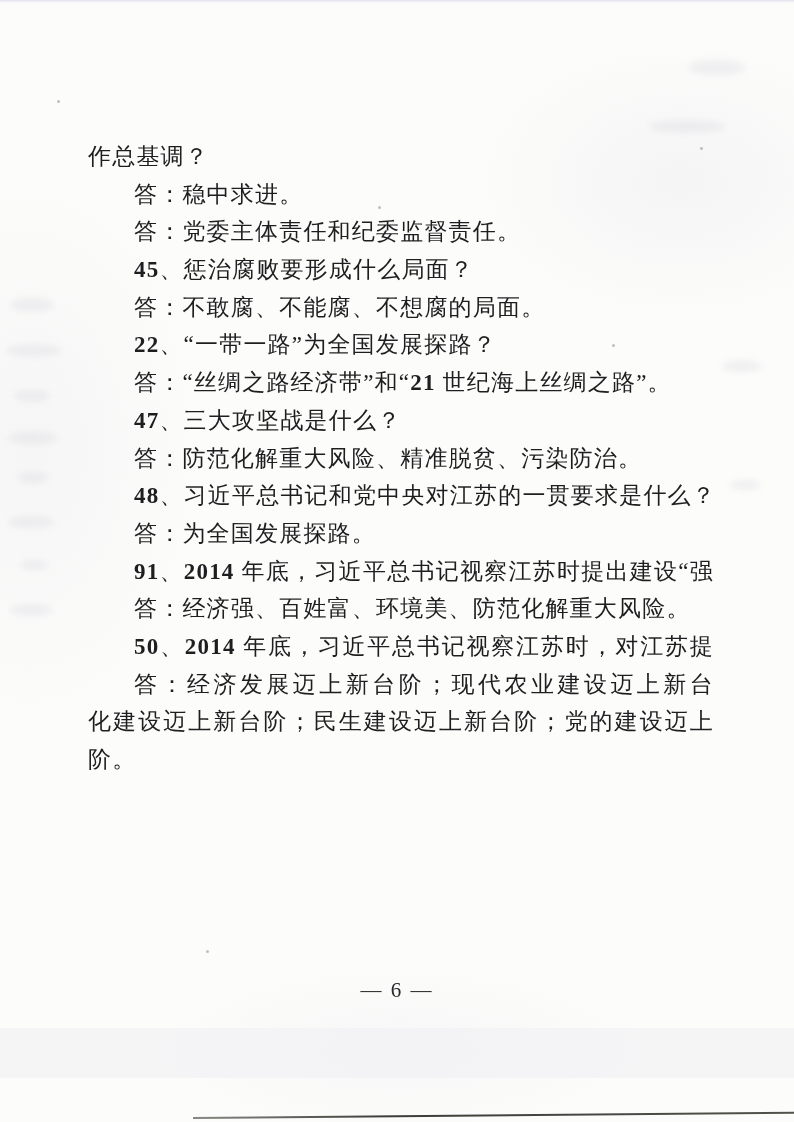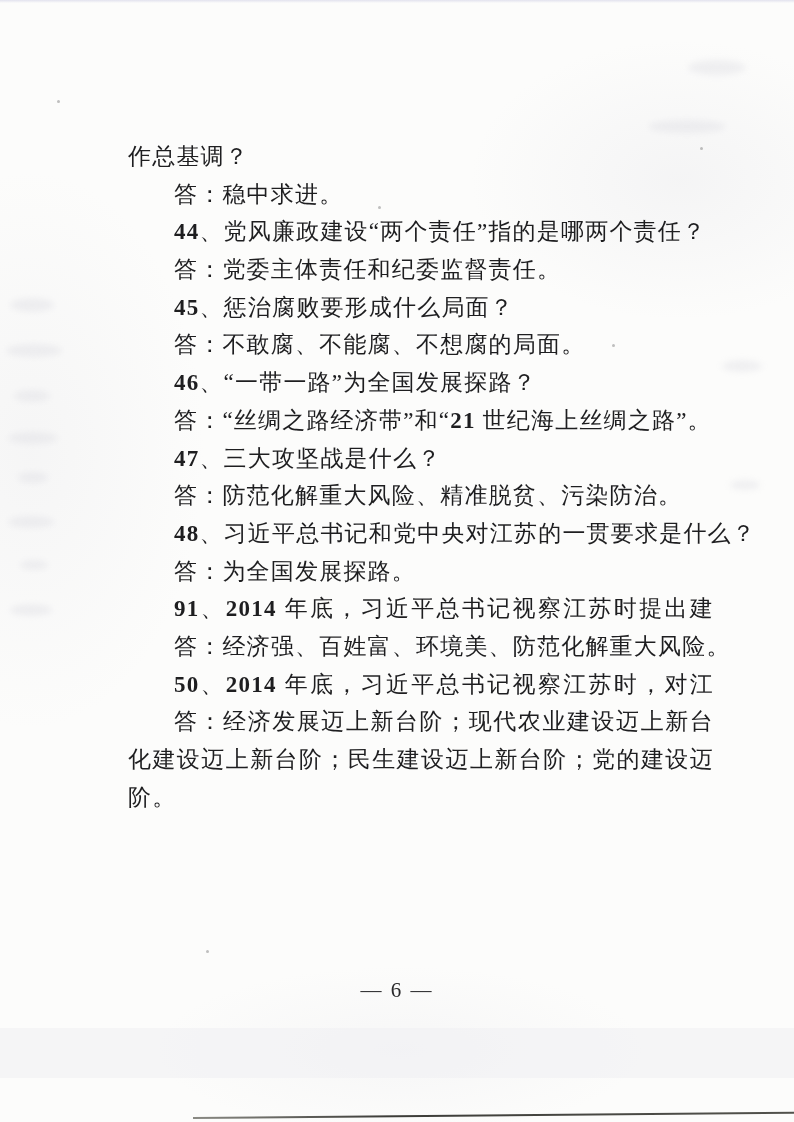--- a/index.html
+++ b/index.html
@@ -45,21 +45,20 @@
     border-radius: 50%; opacity: 0.55;
   }
   
   .content {
     position: absolute; left: 88px; top: 138px; width: 626px;
   }
   .line {
     height: 37.7px; line-height: 37.7px;
     font-size: 23px; letter-spacing: 1.2px;
     white-space: nowrap;
-    margin-left: 40px;
   }
   .line.indent { text-indent: 46px; }
   .line.fill {
     white-space: normal; overflow: hidden;
     text-align: justify; text-align-last: justify;
   }
   .num { font-weight: 700; }
   .page-number {
     position: absolute; top: 974px; left: 0; width: 794px; height: 32px;
     line-height: 32px; text-align: center;
@@ -92,29 +91,28 @@
   <div class="speck" style="left:700px; top:147px;"></div>
   <div class="speck" style="left:57px;  top:100px;"></div>
   <div class="speck" style="left:206px; top:950px;"></div>
 
   <div class="content">
 
     <div class="line"><span>作总基调？</span></div>
 
     <div class="line indent"><span>答：稳中求进。</span></div>
 
-    <div class="line indent"><span class="num">44</span><span>、党风廉政建设“两个责任”指的是哪两个责任？</span></div>
 
     <div class="line indent"><span>答：党委主体责任和纪委监督责任。</span></div>
 
     <div class="line indent"><span class="num">45</span><span>、惩治腐败要形成什么局面？</span></div>
 
     <div class="line indent"><span>答：不敢腐、不能腐、不想腐的局面。</span></div>
 
-    <div class="line indent"><span class="num">46</span><span>、“一带一路”为全国发展探路？</span></div>
+    <div class="line indent"><span class="num">22</span><span>、“一带一路”为全国发展探路？</span></div>
 
     <div class="line indent"><span>答：“丝绸之路经济带”和“</span><span class="num">21</span><span> 世纪海上丝绸之路”。</span></div>
 
     <div class="line indent"><span class="num">47</span><span>、三大攻坚战是什么？</span></div>
 
     <div class="line indent"><span>答：防范化解重大风险、精准脱贫、污染防治。</span></div>
 
     <div class="line indent"><span class="num">48</span><span>、习近平总书记和党中央对江苏的一贯要求是什么？</span></div>
 
     <div class="line indent"><span>答：为全国发展探路。</span></div>

